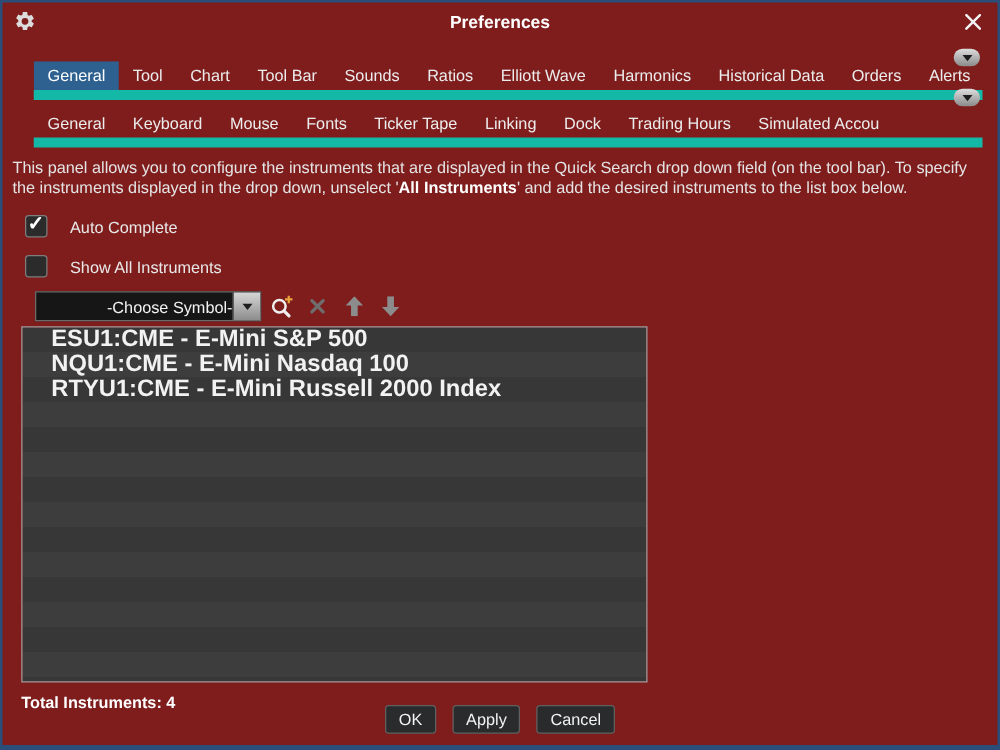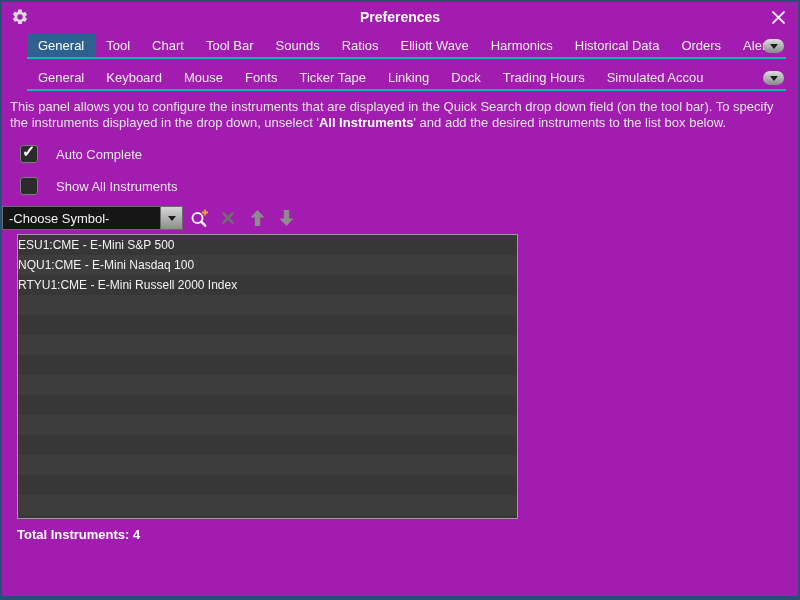--- a/index.html
+++ b/index.html
@@ -1,55 +1,55 @@
 <!DOCTYPE html>
 <html><head>
 <meta charset="utf-8">
 <style>
   html,body{margin:0;padding:0;background:#000;}
   .window{
     width:800px;height:600px;box-sizing:border-box;position:relative;
-    background:#a21caf;color:#e8e8e8;
+    background:#7f1d1d;color:#e8e8e8;
     border:2px solid #2a4e79;border-bottom-width:4px;
     font-family:"Liberation Sans", sans-serif;overflow:hidden;
   }
   
   .titlebar{height:30px;position:relative;display:flex;align-items:center;}
   .gear{margin-left:9px;display:flex;align-items:center;}
   .title{position:absolute;left:0;right:0;text-align:center;font-weight:bold;font-size:14px;color:#ffffff;pointer-events:none;}
   .close{position:absolute;right:13px;top:8px;width:14px;height:14px;cursor:pointer;display:flex;align-items:center;justify-content:center;}
   
-  .tabbar{display:flex;align-items:stretch;margin:2px 12px 0 25px;height:23px;
-    border-bottom:2px solid #14b8a6;white-space:nowrap;overflow:hidden;}
+  .tabbar{display:flex;align-items:stretch;margin:17px 12px 0 25px;height:23px;
+    border-bottom:8px solid #14b8a6;white-space:nowrap;overflow:hidden;}
   .tabbar.second{margin-top:7px;}
   .tab{padding:0 11px;font-size:13px;display:flex;align-items:center;color:#ececec;cursor:pointer;flex:0 0 auto;}
   .tab.selected{background:#2e618f;color:#ffffff;}
   .overflow-btn{margin-left:auto;align-self:center;flex:0 0 auto;width:21px;height:14px;border-radius:7px;
     background:linear-gradient(#dedede,#8a8a8a);display:flex;align-items:center;justify-content:center;cursor:pointer;}
   .tri-down{width:0;height:0;border-left:4px solid transparent;border-right:4px solid transparent;border-top:5px solid #1d1d1d;}
   
   .desc{margin:8px 10px 0 8px;font-size:13px;line-height:15.5px;color:#e4e4e4;}
   .desc b{color:#ffffff;}
   
   .checkrow{display:flex;align-items:center;margin:15px 0 0 18px;font-size:13px;cursor:pointer;}
   .checkrow + .checkrow{margin-top:14px;}
   .checkbox{width:16px;height:16px;background:#2b2b2b;border:1px solid #7d7d7d;border-radius:3px;position:relative;flex:0 0 auto;}
   .checkbox .mark{display:none;}
   .checkbox.checked .mark{display:block;position:absolute;top:-4px;left:1px;color:#ffffff;font-weight:bold;font-size:16px;}
   .checklabel{margin-left:18px;}
   
-  .picker-row{display:flex;align-items:center;margin:11px 0 0 0;}
+  .picker-row{display:flex;align-items:center;margin:11px 0 0 26px;text-align:right;}
   .combo{width:181px;height:24px;background:#161616;border:1px solid #6b6b6b;display:flex;align-items:center;box-sizing:border-box;cursor:pointer;}
   .combo-text{flex:1;padding-left:6px;font-size:13px;color:#f2f2f2;overflow:hidden;}
   .combo-btn{width:21px;height:22px;background:linear-gradient(#d6d6d6,#8d8d8d);display:flex;align-items:center;justify-content:center;border-left:1px solid #6b6b6b;}
   .iconbtn{width:26px;height:24px;margin-left:3px;display:flex;align-items:center;justify-content:center;cursor:pointer;}
   
   .listbox{width:501px;height:285px;margin:4px 0 0 15px;border:1px solid #9c9c9c;box-sizing:border-box;overflow:hidden;cursor:default;
     background:repeating-linear-gradient(180deg,#373737 0 20px,#3d3d3d 20px 40px);}
-  .listrow{height:20px;line-height:20px;padding-left:0;font-size:12px;color:#f2f2f2;overflow:hidden;white-space:nowrap;}
+  .listrow{height:20px;line-height:20px;padding-left:23px;font-size:19px;color:#f2f2f2;overflow:hidden;white-space:nowrap;font-weight:bold;}
   
   .total{margin:8px 0 0 15px;font-size:13px;font-weight:bold;color:#ffffff;}
   .btnrow{position:absolute;bottom:9px;left:0;right:0;display:flex;justify-content:center;gap:13px;}
   .btn{background:#2a2b2d;border:1px solid #606060;border-radius:3px;color:#f2f2f2;font-size:13px;
     padding:3px 10px;font-family:"Liberation Sans", sans-serif;cursor:pointer;}
 </style>
 </head>
 <body>
 
 <div class="window">
@@ -150,14 +150,19 @@
 
   <div class="listbox">
 
   <div class="listrow">ESU1:CME - E-Mini S&amp;P 500</div>
       <div class="listrow">NQU1:CME - E-Mini Nasdaq 100</div>
       <div class="listrow">RTYU1:CME - E-Mini Russell 2000 Index</div>
     </div>
 
   <div class="total">Total Instruments: 4</div>
 
+  <div class="btnrow">
+    <button class="btn">OK</button>
+    <button class="btn">Apply</button>
+    <button class="btn">Cancel</button>
+  </div>
 
 </div>
 
 </body></html>

